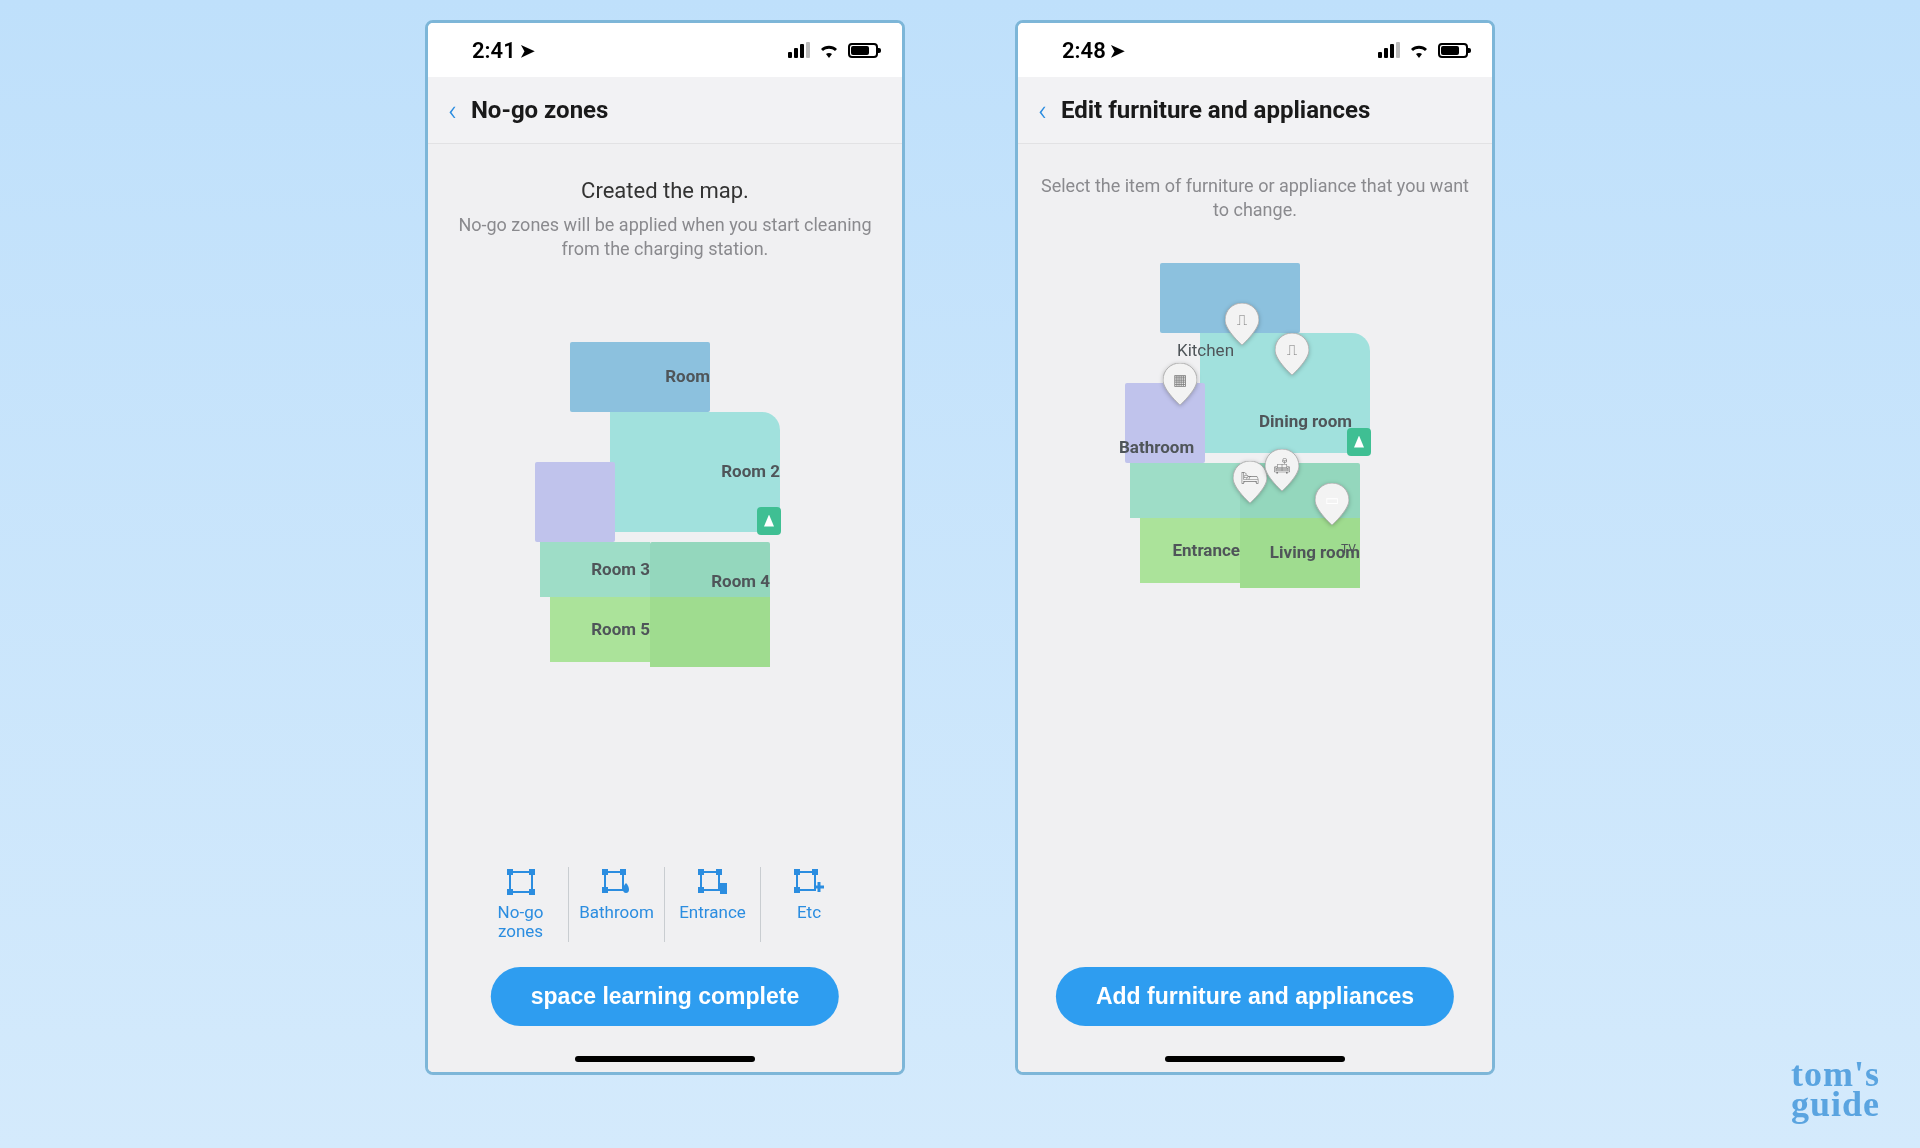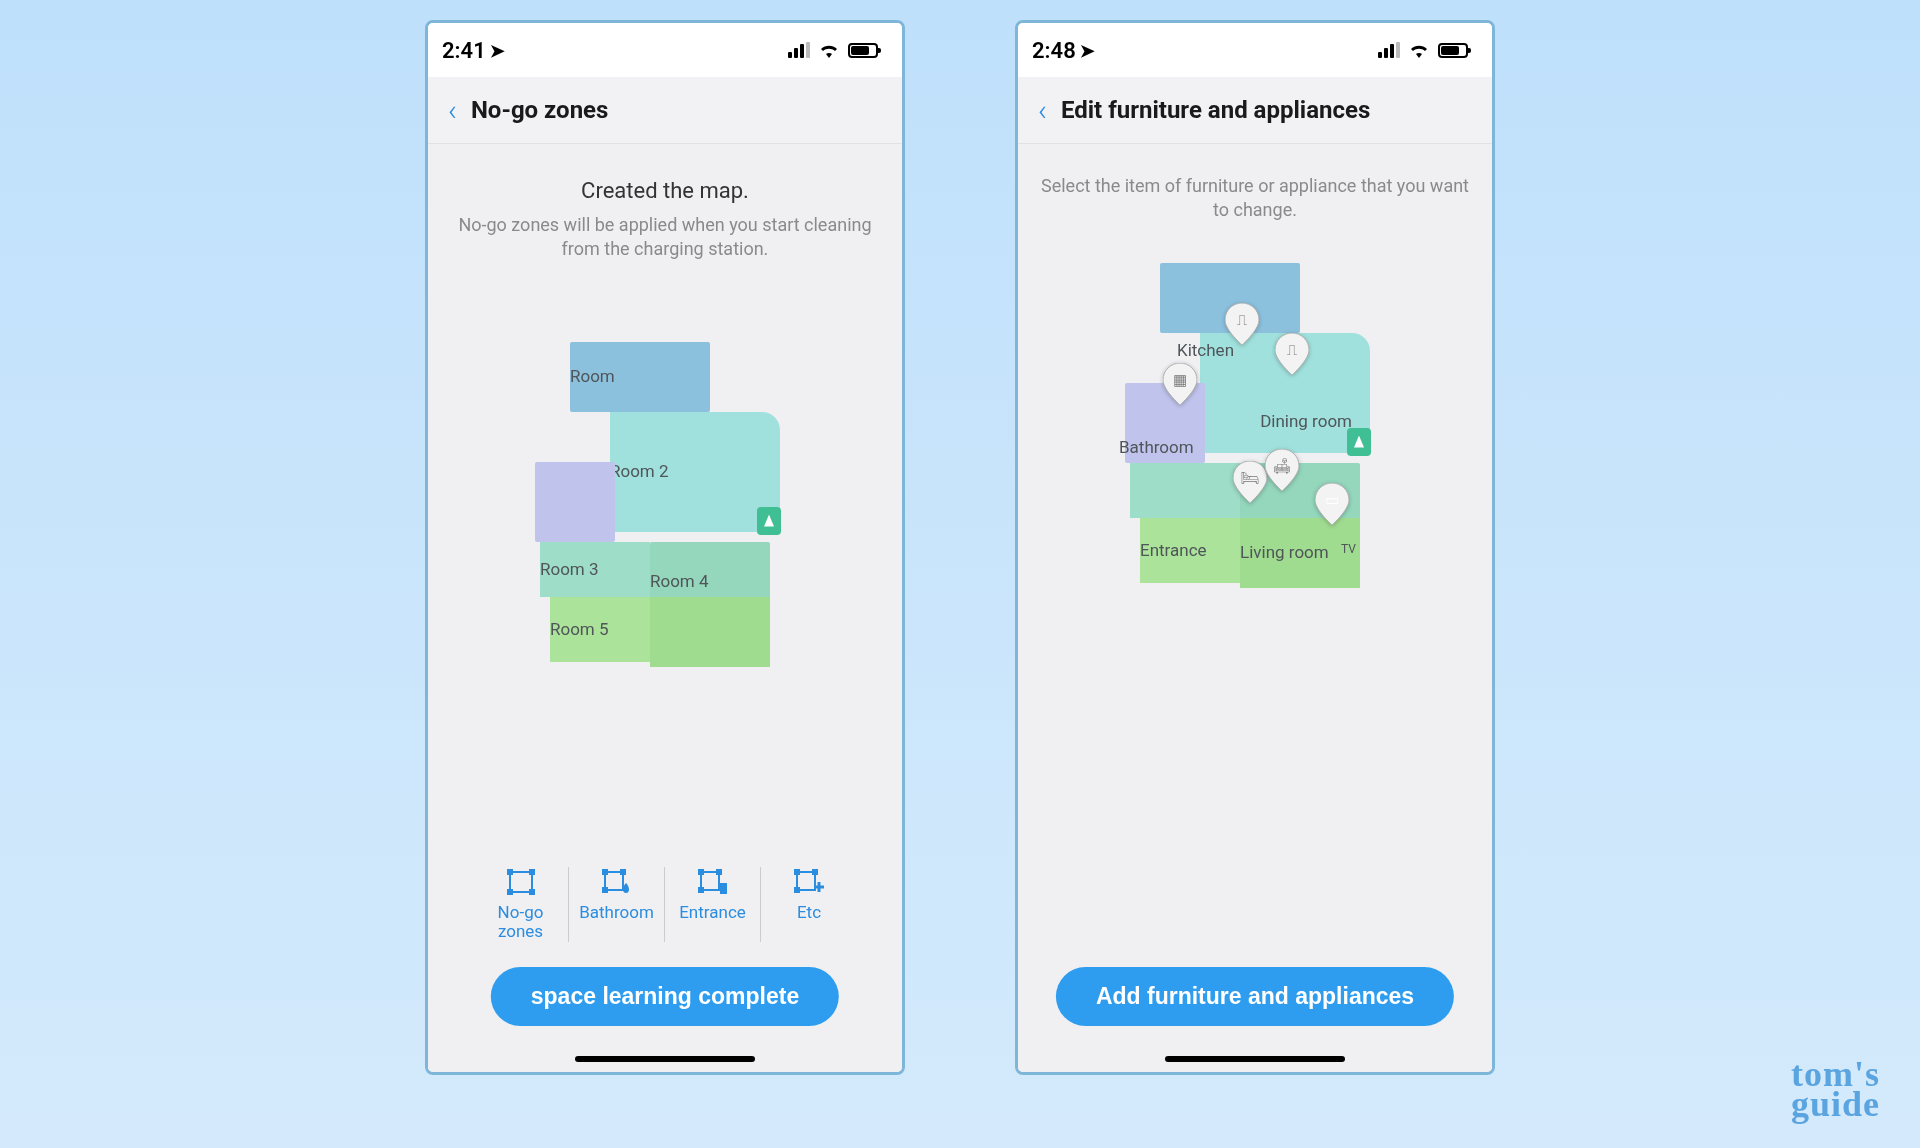--- a/index.html
+++ b/index.html
@@ -30,21 +30,21 @@
     display: flex;
     flex-direction: column;
   }
   
   .status-bar {
     height: 54px;
     background: #fff;
     display: flex;
     justify-content: space-between;
     align-items: center;
-    padding: 0 24px 0 14px;
+    padding: 0 24px 0 44px;
     font-weight: 600;
     font-size: 22px;
   }
   .status-left { display: flex; align-items: center; gap: 4px; }
   .loc-arrow { font-size: 18px; transform: rotate(0deg); }
   .status-right { display: flex; align-items: center; gap: 8px; }
   .signal-bars { display: flex; align-items: flex-end; gap: 2px; height: 16px; }
   .signal-bars span { width: 4px; background: #000; border-radius: 1px; }
   .signal-bars span:nth-child(1){height:6px;}
   .signal-bars span:nth-child(2){height:10px;}
@@ -105,21 +105,22 @@
     width: 260px;
     height: 340px;
   }
   .phone-2 .map { margin-top: 40px; }
   .room {
     position: absolute;
     font-size: 16px;
     color: #555c60;
     display: flex;
     align-items: center;
-    justify-content: flex-start;
+    justify-content: flex-end;
+    font-weight: bold;
   }
   .r-top    { left: 35px;  top: 0;    width: 140px; height: 70px;  background: #8cc1de; border-radius: 2px; }
   .r-dining { left: 75px;  top: 70px; width: 170px; height: 120px; background: #a1e1dd; border-radius: 0 18px 10px 0; }
   .r-bath   { left: 0;     top: 120px; width: 80px; height: 80px;  background: #c0c3ec; border-radius: 2px; }
   .r-r3     { left: 5px;   top: 200px; width: 110px; height: 55px;  background: #9eddc7; }
   .r-r4     { left: 115px; top: 200px; width: 120px; height: 80px;  background: #94d7bd; border-radius: 2px; }
   .r-r5     { left: 15px;  top: 255px; width: 100px; height: 65px;  background: #abe39a; }
   .r-live   { left: 115px; top: 255px; width: 120px; height: 70px;  background: #9fdc8f; }
   .room-label { font-size: 17px; color: #4f5559; pointer-events:none; text-align:center; line-height:1.1;}
   .charger {

